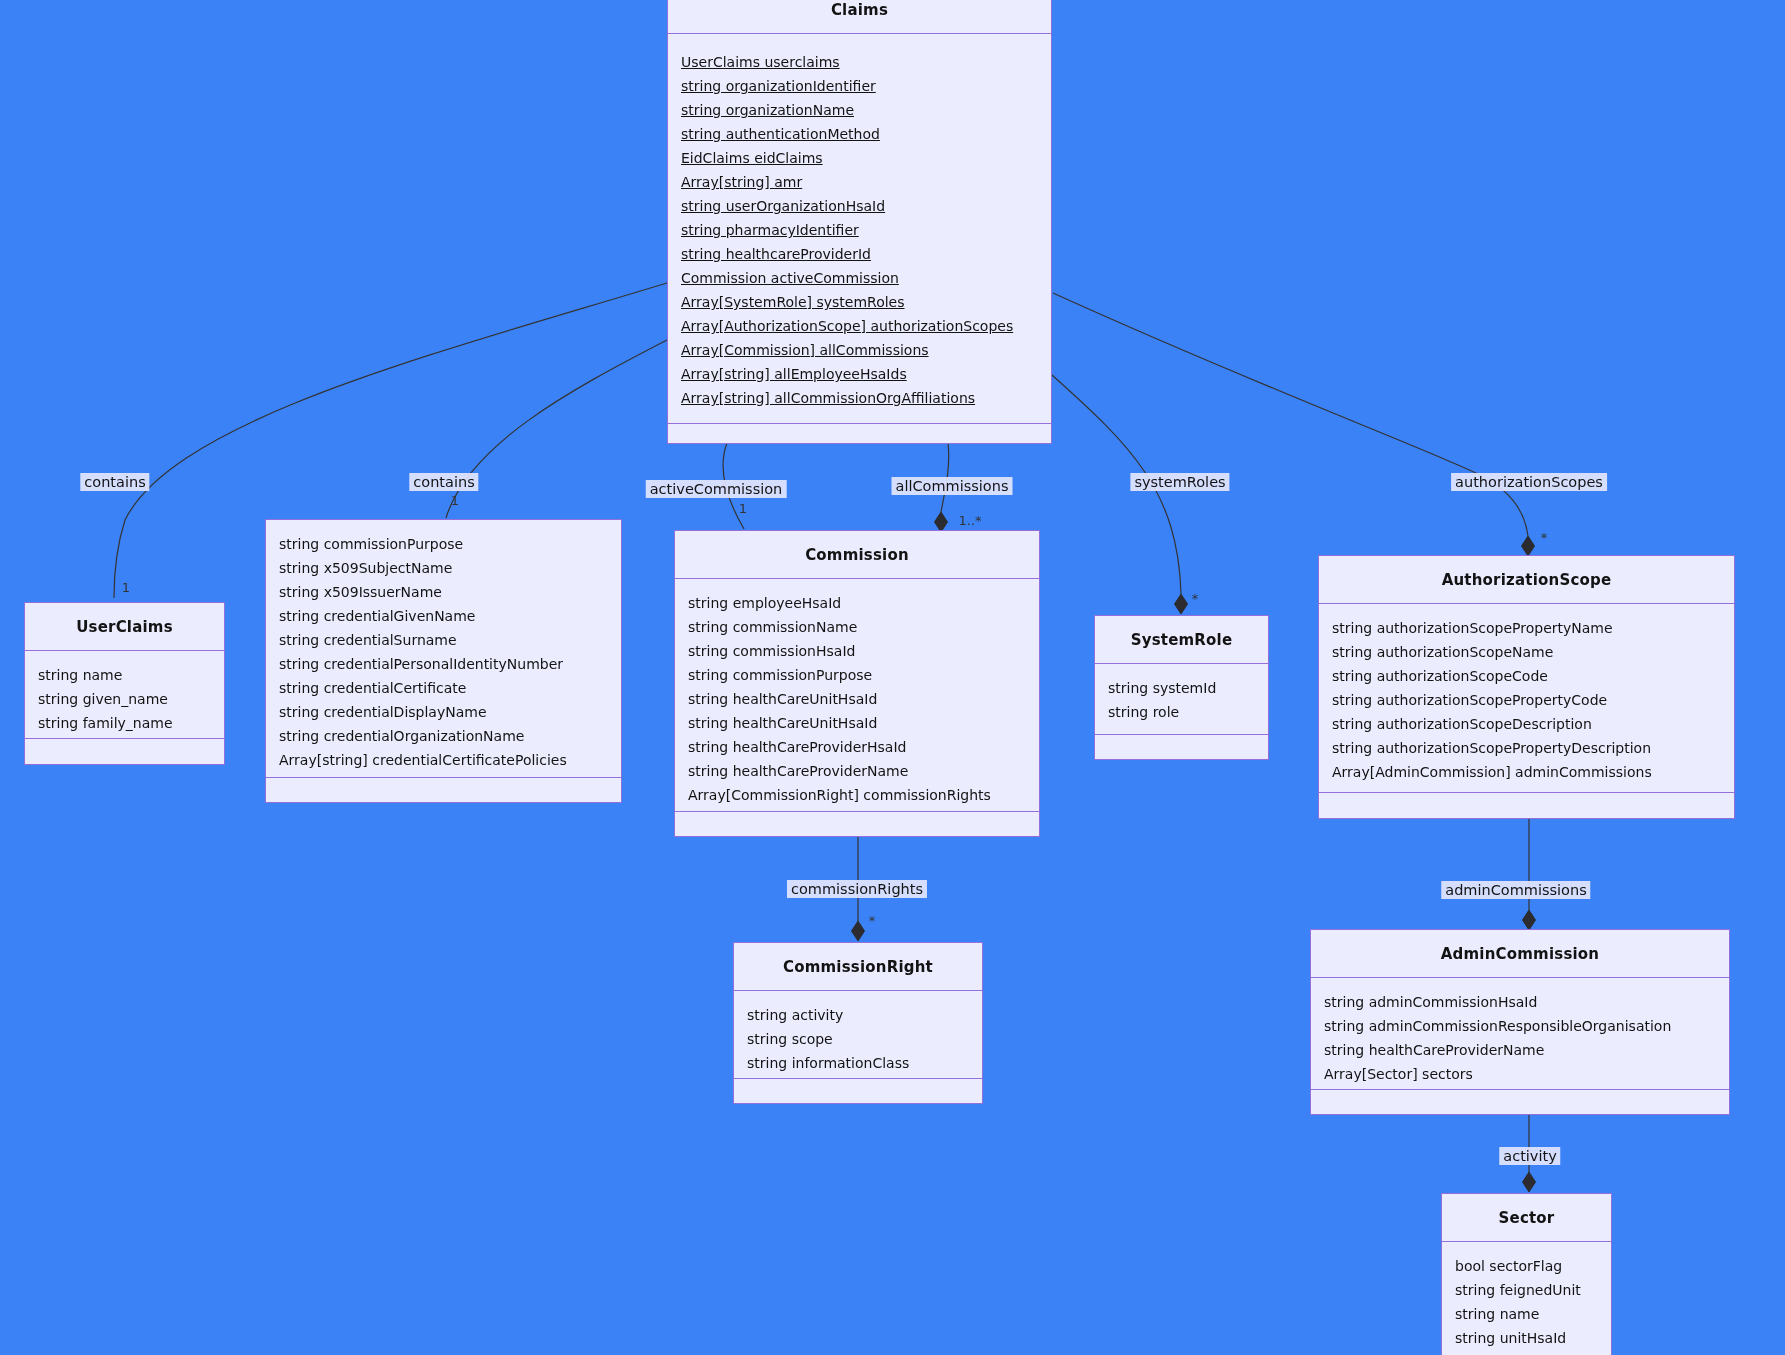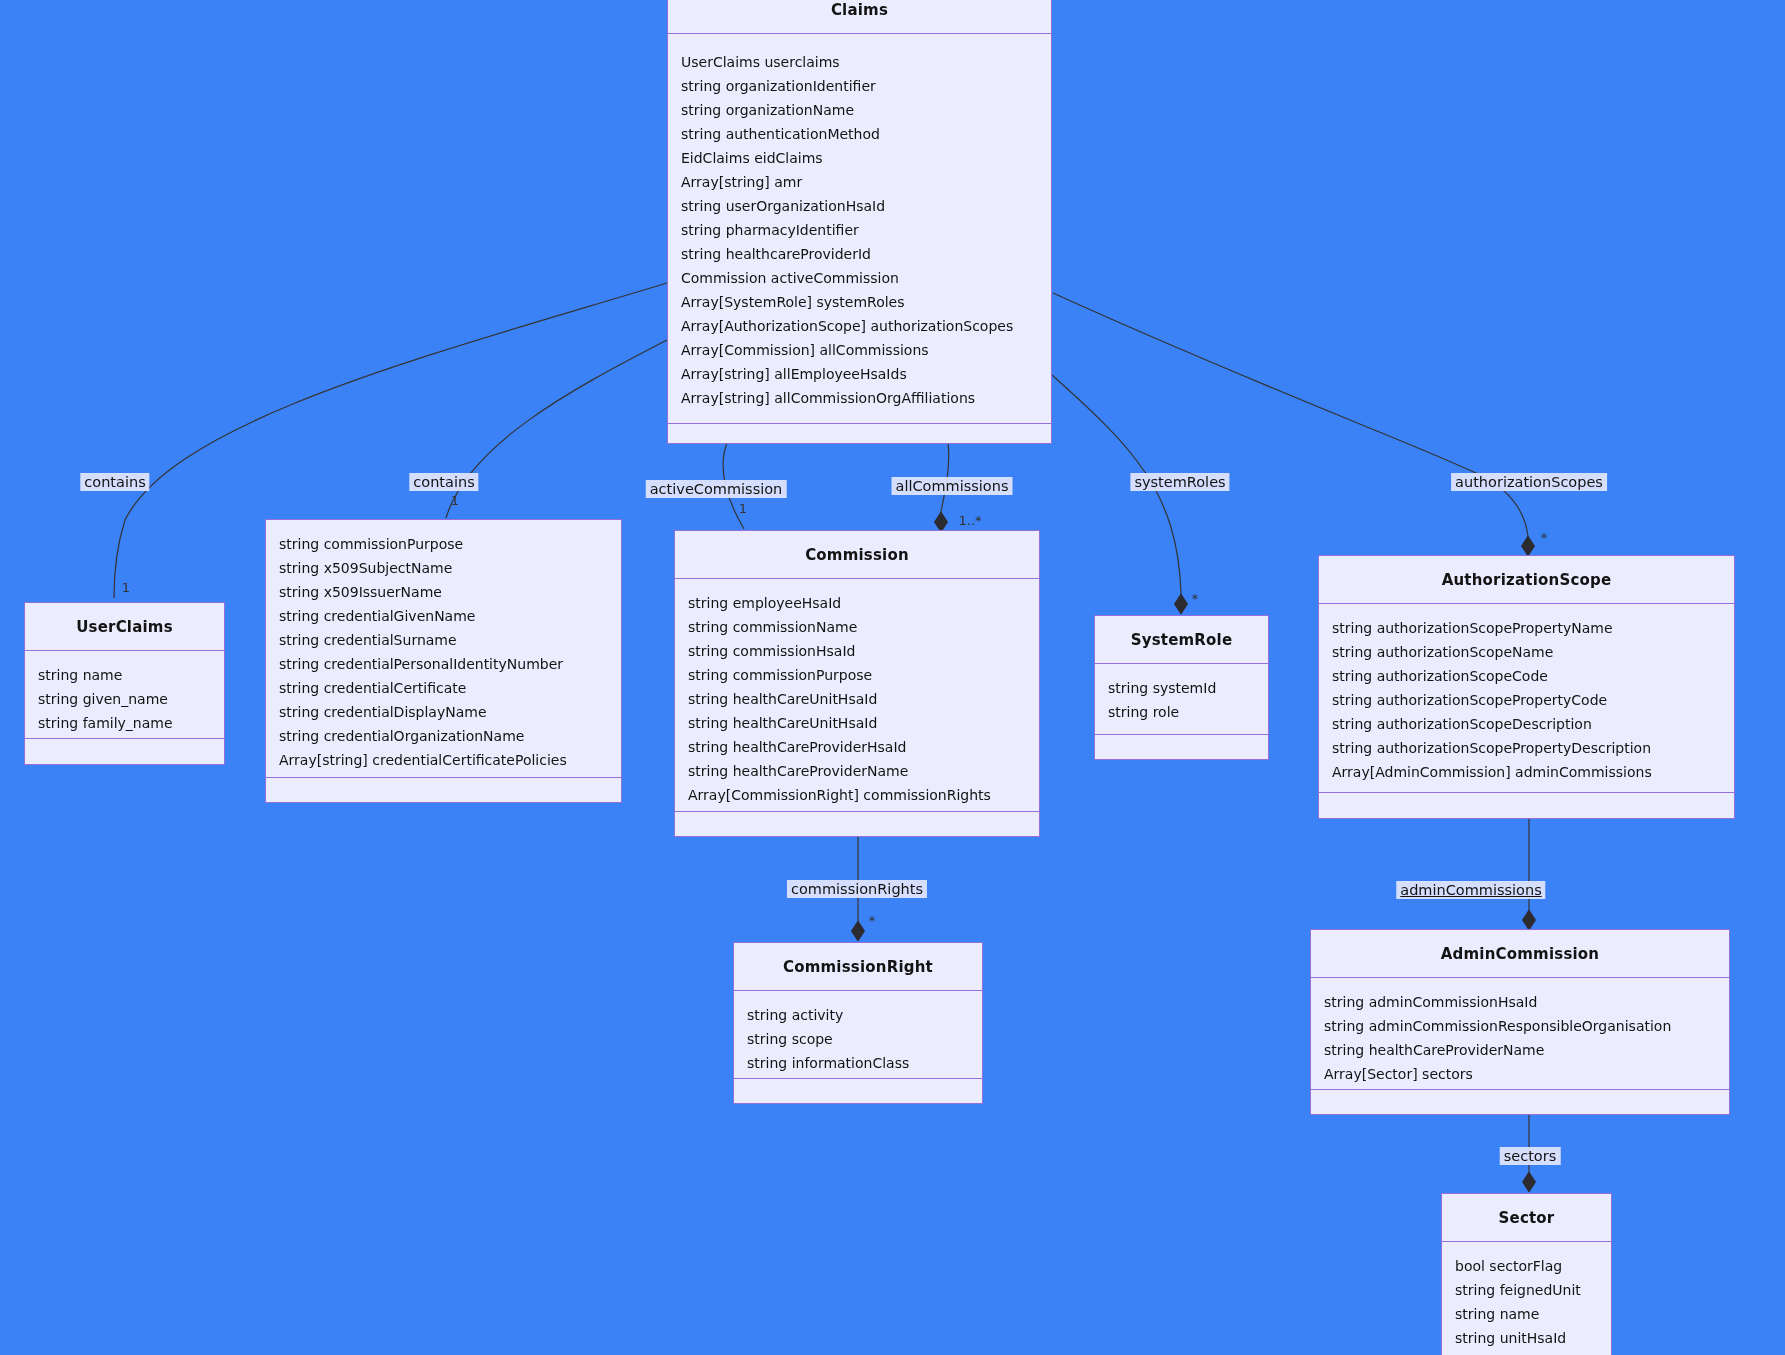--- a/index.html
+++ b/index.html
@@ -15,21 +15,21 @@
   }
   .class-title{
     box-sizing:border-box;border-bottom:1.2px solid #9370DB;
     display:flex;align-items:center;justify-content:center;
     font-weight:700;font-size:15px;letter-spacing:.2px;
   }
   .class-attrs{
     box-sizing:border-box;padding:12px 6px 0 13px;overflow:hidden;
     font-size:14px;
   }
-  .class-box.cb-claims .class-attrs{padding-top:16px;}
+  .class-box.cb-claims .class-attrs{padding-top:16px;text-decoration:underline;}
   .attr-row{height:24px;line-height:24px;white-space:nowrap;}
   .class-methods{box-sizing:border-box;border-top:1.2px solid #9370DB;}
   .edge-label{
     position:absolute;transform:translate(-50%,-50%);z-index:2;
     background:rgba(232,232,255,0.9);padding:1px 4px;
     font-size:14.5px;white-space:nowrap;color:#131313;
   }
   .multiplicity{
     position:absolute;transform:translate(-50%,-50%);z-index:2;
     font-size:13px;color:#333333;white-space:nowrap;
@@ -169,22 +169,22 @@
         <div class="attr-row">string unitHsaId</div>
       </div>
     </div>
     <div class="edge-label" style="left: 115px; top: 482px;">contains</div>
     <div class="edge-label" style="left: 444px; top: 482px;">contains</div>
     <div class="edge-label" style="left: 716px; top: 489px;">activeCommission</div>
     <div class="edge-label" style="left: 952px; top: 486px;">allCommissions</div>
     <div class="edge-label" style="left: 1180px; top: 482px;">systemRoles</div>
     <div class="edge-label" style="left: 1529px; top: 482px;">authorizationScopes</div>
     <div class="edge-label" style="left: 857px; top: 889px;">commissionRights</div>
-    <div class="edge-label" style="left: 1471px; top: 890px; text-decoration: underline;">adminCommissions</div>
-    <div class="edge-label" style="left: 1530px; top: 1156px;">sectors</div>
+    <div class="edge-label" style="left: 1516px; top: 890px;">adminCommissions</div>
+    <div class="edge-label" style="left: 1530px; top: 1156px;">activity</div>
     <div class="multiplicity" style="left: 126px; top: 587px;">1</div>
     <div class="multiplicity" style="left: 455px; top: 500px;">1</div>
     <div class="multiplicity" style="left: 743px; top: 508px;">1</div>
     <div class="multiplicity" style="left: 970px; top: 520px;">1..*</div>
     <div class="multiplicity" style="left: 1195px; top: 598px;">*</div>
     <div class="multiplicity" style="left: 1544px; top: 537px;">*</div>
     <div class="multiplicity" style="left: 872px; top: 920px;">*</div>
   </div>
 
 </body></html>

